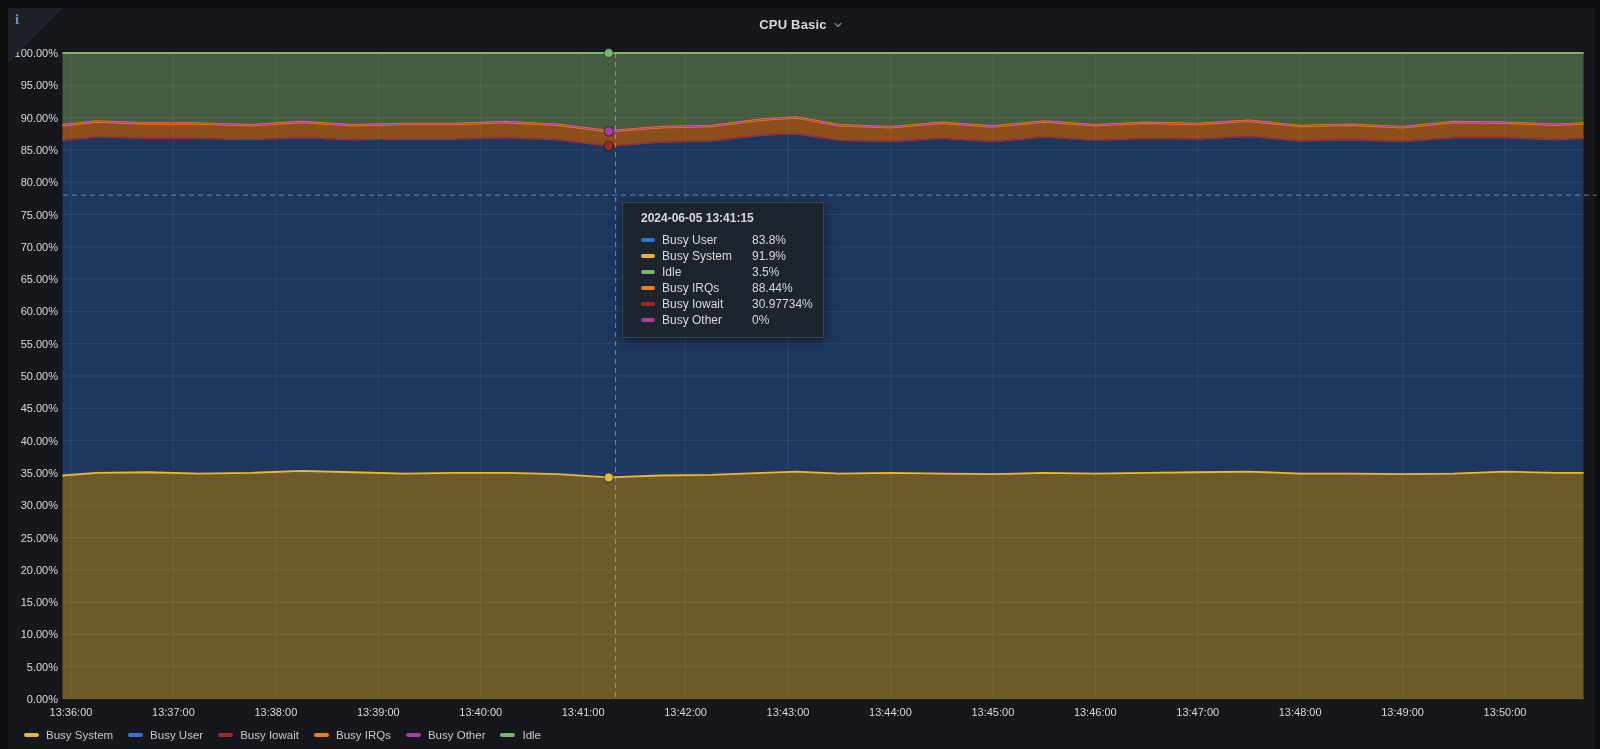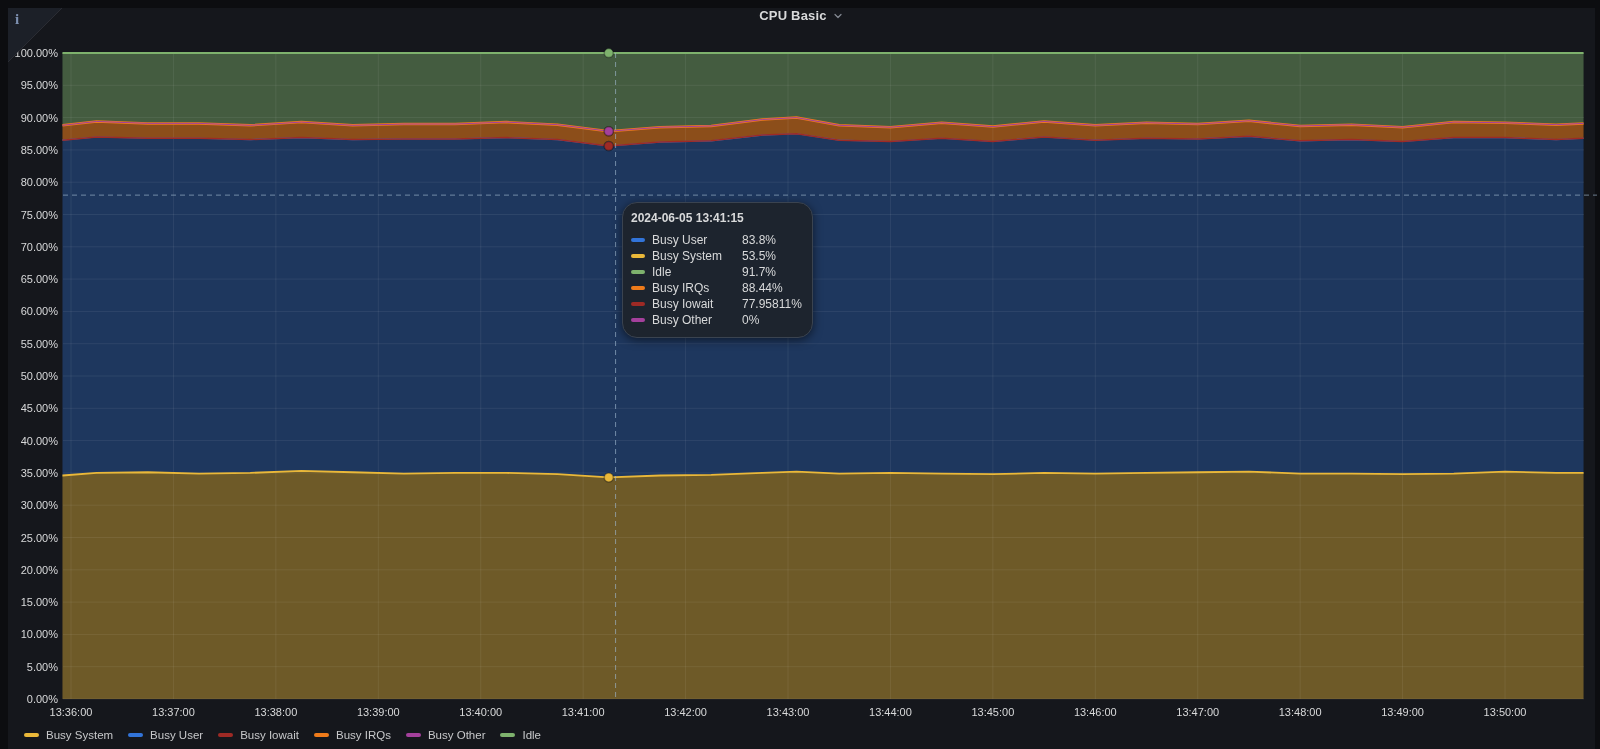--- a/index.html
+++ b/index.html
@@ -1,31 +1,31 @@
 <!DOCTYPE html>
 <html style="--page-bg: #0c0d10; --panel-bg: #15171c; --title-color: #d8d9da; --tooltip-bg: #1d242e; --tooltip-border: #3a4350;"><head>
 <meta charset="utf-8">
 <style>
   * { margin:0; padding:0; box-sizing:border-box; }
   html,body { width:1600px; height:749px; overflow:hidden; background:var(--page-bg,#0c0d10);
               font-family:"Liberation Sans", sans-serif; }
   #panel { position:absolute; left:8px; top:8px; right:5px; bottom:0; background:var(--panel-bg,#15171c); }
   #chart-svg { position:absolute; left:0; top:0; width:1600px; height:749px; }
   #panel-header { position:absolute; left:8px; top:8px; right:5px; height:32px;
-                  display:flex; justify-content:center; gap:5px;
+                  display:flex; align-items:center; justify-content:center; gap:5px;
                   cursor:pointer; z-index:5; }
   #panel-title { font-size:13px; font-weight:bold; color:var(--title-color,#d8d9da); letter-spacing:.2px; }
   .chev { width:12px; height:12px; opacity:.75; margin-top:2px; }
   #info-corner { position:absolute; left:8px; top:8px; width:54px; height:54px; z-index:6; cursor:pointer; }
   #info-corner svg { position:absolute; left:0; top:0; }
   #info-i { position:absolute; left:7px; top:3px; font-family:"Liberation Serif", serif;
             font-style:normal; font-weight:bold; font-size:15px; color:#7d90b0; }
   #tooltip { position:absolute; left:622px; top:202px; min-width:150px; z-index:8;
              background:var(--tooltip-bg,#1d242e); border:1px solid var(--tooltip-border,#3a4350);
-             border-radius:15px; padding:8px 10px 9px 8px; box-shadow:0 2px 10px rgba(0,0,0,.55);
+             border-radius:0; padding:8px 10px 9px 18px; box-shadow:0 2px 10px rgba(0,0,0,.55);
              font-size:12px; color:#d8d9da; }
   #tooltip-title { font-weight:bold; margin-bottom:7px; white-space:nowrap; }
   .tt-row { display:flex; align-items:center; height:16px; white-space:nowrap; }
   .tt-swatch { width:14px; height:4px; border-radius:2px; margin-right:7px; flex:0 0 auto; }
   .tt-name { width:82px; flex:0 0 auto; }
   .tt-val { margin-left:8px; }
   #legend { position:absolute; left:24px; top:729px; display:flex; align-items:center; z-index:5; }
   .lg-item { display:flex; align-items:center; margin-right:15px; cursor:pointer; }
   .lg-swatch { width:15px; height:4px; border-radius:2px; margin-right:7px; }
   .lg-label { font-size:11.5px; color:#c7c8ca; }
@@ -150,36 +150,36 @@
   <div id="tooltip-title">2024-06-05 13:41:15</div>
   <div id="tooltip-rows">
       <div class="tt-row">
         <span class="tt-swatch" style="background: rgb(50, 116, 217);"></span>
         <span class="tt-name">Busy User</span>
         <span class="tt-val">83.8%</span>
       </div>
       <div class="tt-row">
         <span class="tt-swatch" style="background: rgb(234, 184, 57);"></span>
         <span class="tt-name">Busy System</span>
-        <span class="tt-val">53.5%</span>
+        <span class="tt-val">91.9%</span>
       </div>
       <div class="tt-row">
         <span class="tt-swatch" style="background: rgb(126, 178, 109);"></span>
         <span class="tt-name">Idle</span>
-        <span class="tt-val">91.7%</span>
+        <span class="tt-val">3.5%</span>
       </div>
       <div class="tt-row">
         <span class="tt-swatch" style="background: rgb(239, 123, 26);"></span>
         <span class="tt-name">Busy IRQs</span>
         <span class="tt-val">88.44%</span>
       </div>
       <div class="tt-row">
         <span class="tt-swatch" style="background: rgb(158, 42, 37);"></span>
         <span class="tt-name">Busy Iowait</span>
-        <span class="tt-val">77.95811%</span>
+        <span class="tt-val">30.97734%</span>
       </div>
       <div class="tt-row">
         <span class="tt-swatch" style="background: rgb(164, 64, 156);"></span>
         <span class="tt-name">Busy Other</span>
         <span class="tt-val">0%</span>
       </div>
     </div>
 </div>
 
 <div id="legend">

